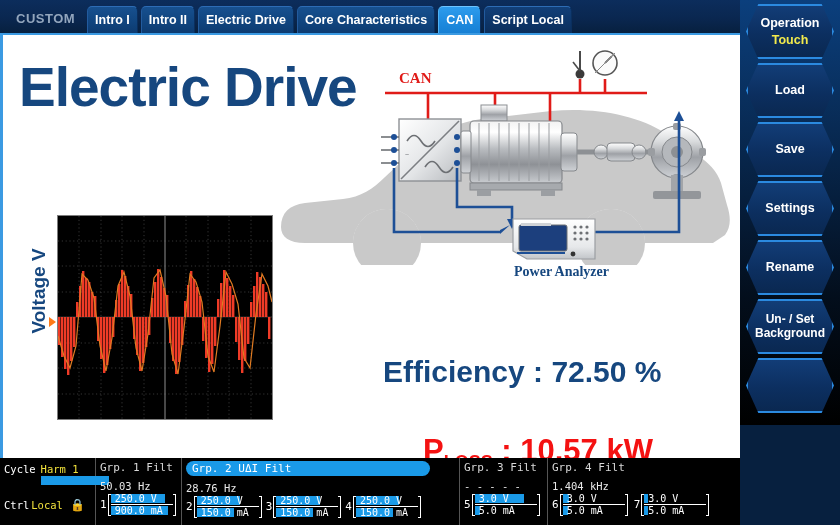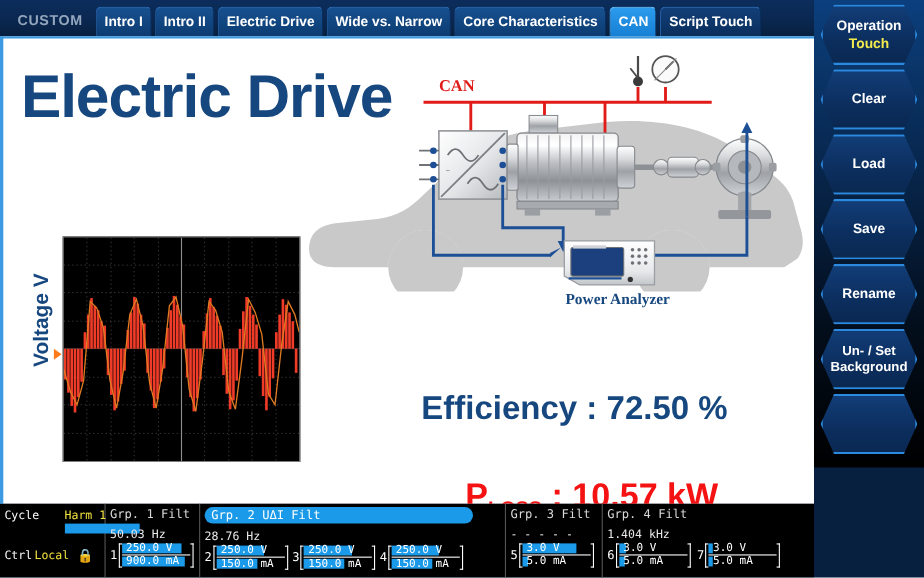--- a/index.html
+++ b/index.html
@@ -131,24 +131,23 @@
   .lock{ color:#9a9a9a; font-size:12px; }
 </style>
 </head>
 <body>
 
 <div id="tabbar">
   <div id="custom-label">CUSTOM</div>
   <div class="tab">Intro I</div>
   <div class="tab">Intro II</div>
   <div class="tab">Electric Drive</div>
-  <div class="tab">Wide vs. Narrow</div>
   <div class="tab">Core Characteristics</div>
   <div class="tab active">CAN</div>
-  <div class="tab flat">Script Touch</div>
+  <div class="tab flat">Script Local</div>
 </div>
 
 <div id="content">
 
   <div id="title">Electric Drive</div>
 
   <div id="car-wrap">
     <svg width="478" height="300" viewBox="0 0 478 300">
       <defs>
         <linearGradient id="metal" x1="0" y1="0" x2="0" y2="1">
@@ -452,45 +451,45 @@
     <span>P</span><sub>LOSS</sub><span> : </span><span>10.57 kW</span>
   </div>
 </div>
 
 <div id="sidebar">
   <div class="sbtn">
     <span>Operation</span>
     <span class="sub">Touch</span>
   </div>
   <div class="sbtn">
-    <span>Clear</span>
-  </div>
-  <div class="sbtn">
     <span>Load</span>
   </div>
   <div class="sbtn">
     <span>Save</span>
+  </div>
+  <div class="sbtn">
+    <span>Settings</span>
   </div>
   <div class="sbtn">
     <span>Rename</span>
   </div>
   <div class="sbtn tall">
     <span style="white-space:pre-line">Un- / Set
 Background</span>
   </div>
   <div class="sbtn">
     <span></span>
   </div>
 </div>
 
 <div id="status">
 
   <div class="sgroup" style="width:96px">
     <div style="display:flex;align-items:flex-start;margin-top:2px">
-      <span class="lbl" style="margin-right:23px">Cycle</span>
+      <span class="lbl" style="margin-right:5px">Cycle</span>
       <div>
         <div class="yel">Harm 1</div>
         <div class="cyclebar"></div>
       </div>
     </div>
     <div style="display:flex;align-items:center;margin-top:13px">
       <span class="lbl" style="margin-right:2px">Ctrl</span>
       <span class="yel" style="margin-right:7px">Local</span>
       <span class="lock">🔒</span>
     </div>

